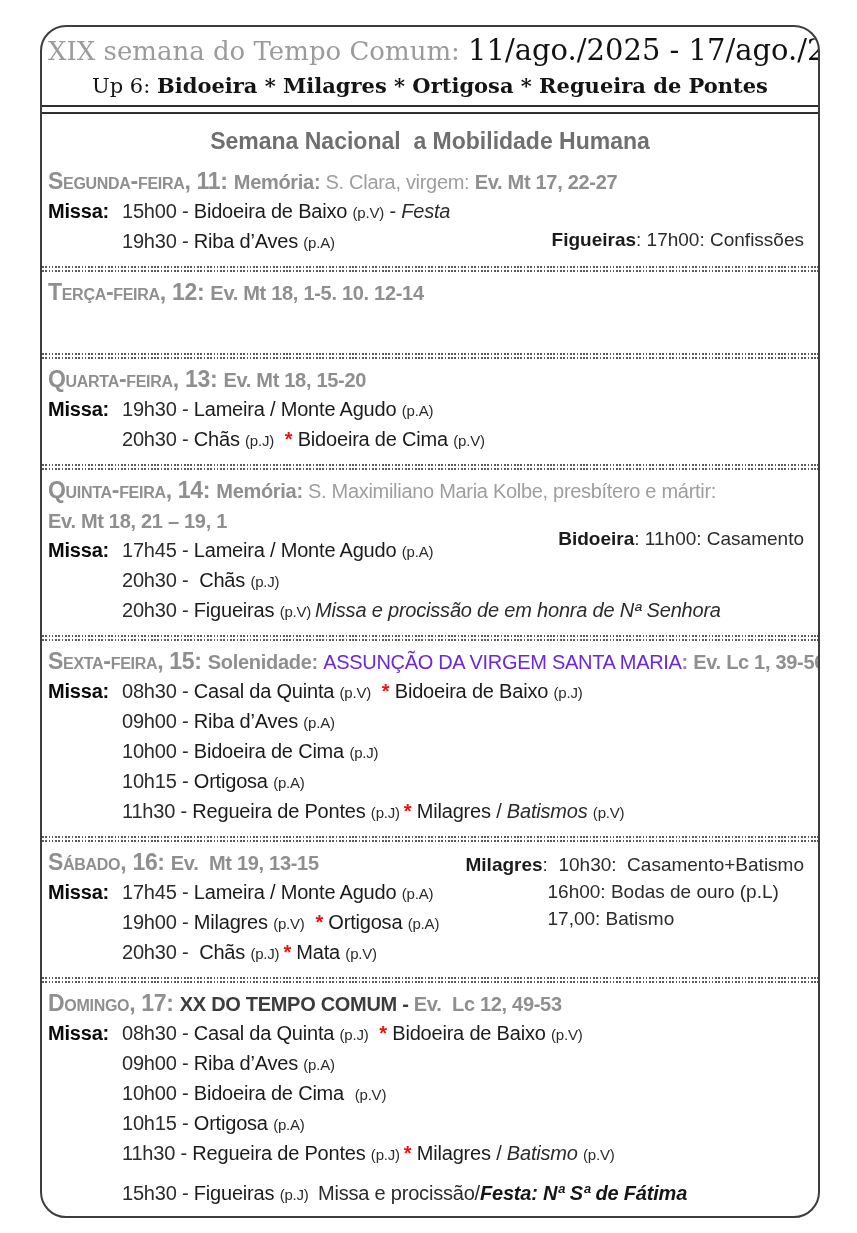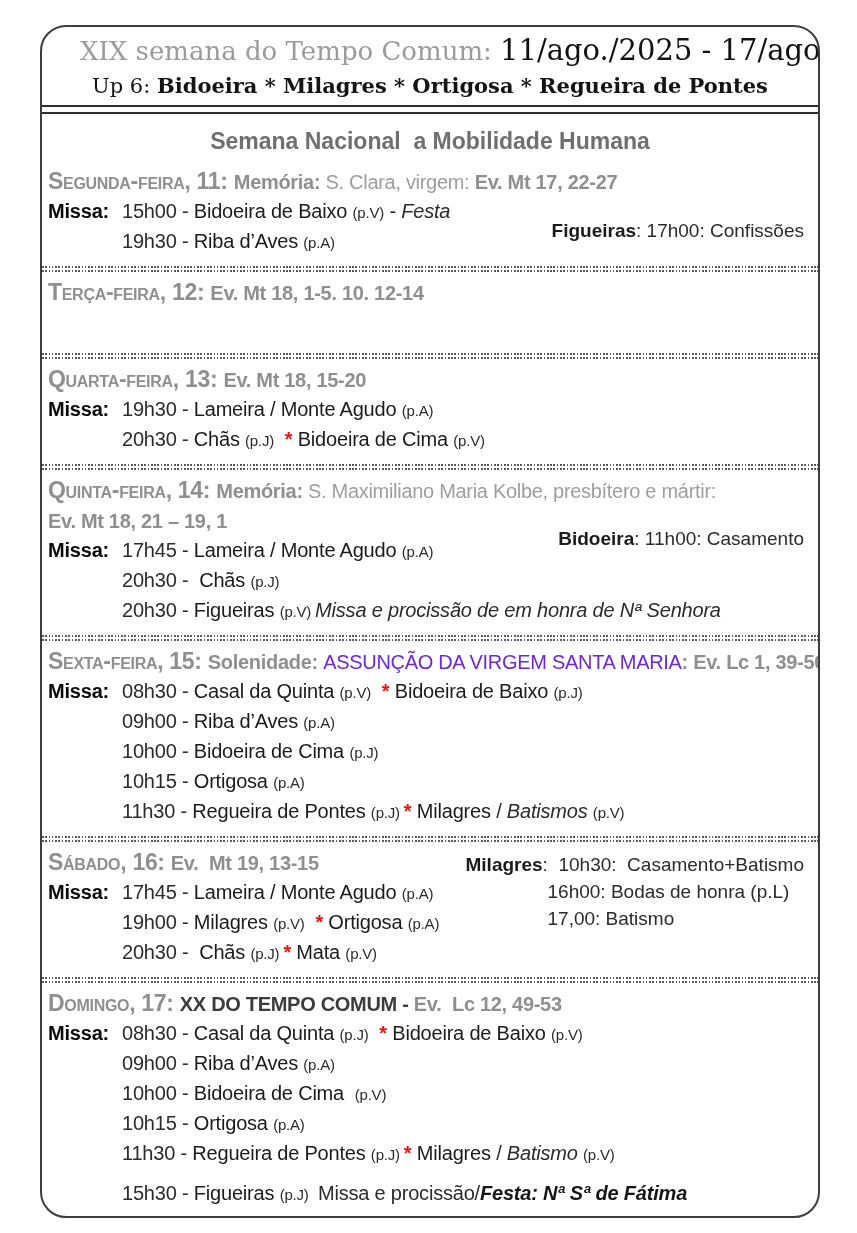--- a/index.html
+++ b/index.html
@@ -4,21 +4,21 @@
 <style>
   html,body{margin:0;padding:0;background:#fff;}
   body{width:857px;height:1233px;position:relative;font-family:"Liberation Sans",sans-serif;color:#262626;}
   .sheet{
     position:absolute;left:40px;top:25px;width:780px;height:1193px;
     box-sizing:border-box;border:2px solid #3d3d3d;border-radius:26px;
     background:#fff;padding:4px 6px 0 6px;overflow:hidden;
   }
   
   .hdr1{text-align:center;font-family:"DejaVu Serif",serif;white-space:pre;margin-top:2px;line-height:34px;}
-  .hdr1 .gray{color:#9b9b9b;font-size:26px;margin-left:32px;}
+  .hdr1 .gray{color:#9b9b9b;font-size:26px;}
   .hdr1 .black{color:#121212;font-size:29px;}
   .hdr2{text-align:center;font-family:"DejaVu Serif",serif;font-size:21px;color:#141414;white-space:pre;line-height:28px;}
   .hdr2 .bold{font-weight:bold;}
   .dbl{height:5px;border-top:2px solid #2f2f2f;border-bottom:2px solid #2f2f2f;margin:5px -6px 0 -6px;}
   .banner{text-align:center;color:#6f6f6f;font-weight:bold;font-size:23px;margin:12px 0 8px 0;line-height:30px;white-space:pre;}
   
   .section{position:relative;padding:2px 0 7px 0;}
   .hline{font-size:20px;line-height:30px;white-space:pre;letter-spacing:-0.3px;}
   .row{font-size:20px;line-height:29px;white-space:pre;padding-left:74px;letter-spacing:-0.2px;}
   .row.has-label{padding-left:0;}
@@ -57,21 +57,21 @@
 <div class="sheet">
   <div class="hdr1"><span class="gray">XIX semana do Tempo Comum: </span><span class="black">11/ago./2025 - 17/ago./2025</span></div>
   <div class="hdr2"><span>Up 6: </span><span class="bold">Bidoeira * Milagres * Ortigosa * Regueira de Pontes</span></div>
   <div class="dbl"></div>
   <div class="banner">Semana Nacional  a Mobilidade Humana</div>
   <div id="sections">
       <div class="section">
         <div class="hline"><span class="seg-day">Segunda-feira, 11: </span><span class="seg-gb">Memória: </span><span class="seg-gr">S. Clara, virgem: </span><span class="seg-gb">Ev. Mt 17, 22-27</span></div>
         <div class="row has-label"><span class="mlabel">Missa:</span><span class="seg-t">15h00 - </span><span class="seg-p">Bidoeira de Baixo </span><span class="seg-pr">(p.V)</span><span class="seg-t"> - </span><span class="seg-i">Festa</span></div>
         <div class="row"><span class="seg-t">19h30 - </span><span class="seg-p">Riba d’Aves </span><span class="seg-pr">(p.A)</span></div>
-        <div class="side" style="top: 53px;">
+        <div class="side" style="top: 62px;">
           <div class="side-line"><span class="s-b">Figueiras</span><span class="s-r">: 17h00: Confissões</span></div>
         </div>
       </div>
       <div class="divider"></div>
       <div class="section">
         <div class="hline"><span class="seg-day">Terça-feira, 12: </span><span class="seg-gb">Ev. Mt 18, 1-5. 10. 12-14</span></div>
         <div style="height: 36px;"></div>
       </div>
       <div class="divider"></div>
       <div class="section">
@@ -100,21 +100,21 @@
         <div class="row"><span class="seg-t">11h30 - </span><span class="seg-p">Regueira de Pontes </span><span class="seg-pr">(p.J) </span><span class="seg-red">* </span><span class="seg-p">Milagres </span><span class="seg-t">/ </span><span class="seg-i">Batismos </span><span class="seg-pr">(p.V)</span></div>
       </div>
       <div class="divider"></div>
       <div class="section">
         <div class="hline"><span class="seg-day">Sábado, 16: </span><span class="seg-gb">Ev.  Mt 19, 13-15</span></div>
         <div class="row has-label"><span class="mlabel">Missa:</span><span class="seg-t">17h45 - </span><span class="seg-p">Lameira / Monte Agudo </span><span class="seg-pr">(p.A)</span></div>
         <div class="row"><span class="seg-t">19h00 - </span><span class="seg-p">Milagres </span><span class="seg-pr">(p.V)</span><span class="seg-t">  </span><span class="seg-red">* </span><span class="seg-p">Ortigosa </span><span class="seg-pr">(p.A)</span></div>
         <div class="row"><span class="seg-t">20h30 -  </span><span class="seg-p">Chãs </span><span class="seg-pr">(p.J) </span><span class="seg-red">* </span><span class="seg-p">Mata </span><span class="seg-pr">(p.V)</span></div>
         <div class="side" style="top: 6px;">
           <div class="side-line"><span class="s-b">Milagres</span><span class="s-r">:  10h30:  Casamento+Batismo</span></div>
-          <div class="side-line" style="padding-left: 82px;"><span class="s-r">16h00: Bodas de honra (p.L)</span></div>
+          <div class="side-line" style="padding-left: 82px;"><span class="s-r">16h00: Bodas de ouro (p.L)</span></div>
           <div class="side-line" style="padding-left: 82px;"><span class="s-r">17,00: Batismo</span></div>
         </div>
       </div>
       <div class="divider"></div>
       <div class="section">
         <div class="hline"><span class="seg-day">Domingo, 17: </span><span class="seg-dgb">XX DO TEMPO COMUM - </span><span class="seg-gb">Ev.  Lc 12, 49-53</span></div>
         <div class="row has-label"><span class="mlabel">Missa:</span><span class="seg-t">08h30 - </span><span class="seg-p">Casal da Quinta </span><span class="seg-pr">(p.J)</span><span class="seg-t">  </span><span class="seg-red">* </span><span class="seg-p">Bidoeira de Baixo </span><span class="seg-pr">(p.V)</span></div>
         <div class="row"><span class="seg-t">09h00 - </span><span class="seg-p">Riba d’Aves </span><span class="seg-pr">(p.A)</span></div>
         <div class="row"><span class="seg-t">10h00 - </span><span class="seg-p">Bidoeira de Cima  </span><span class="seg-pr">(p.V)</span></div>
         <div class="row"><span class="seg-t">10h15 - </span><span class="seg-p">Ortigosa </span><span class="seg-pr">(p.A)</span></div>

